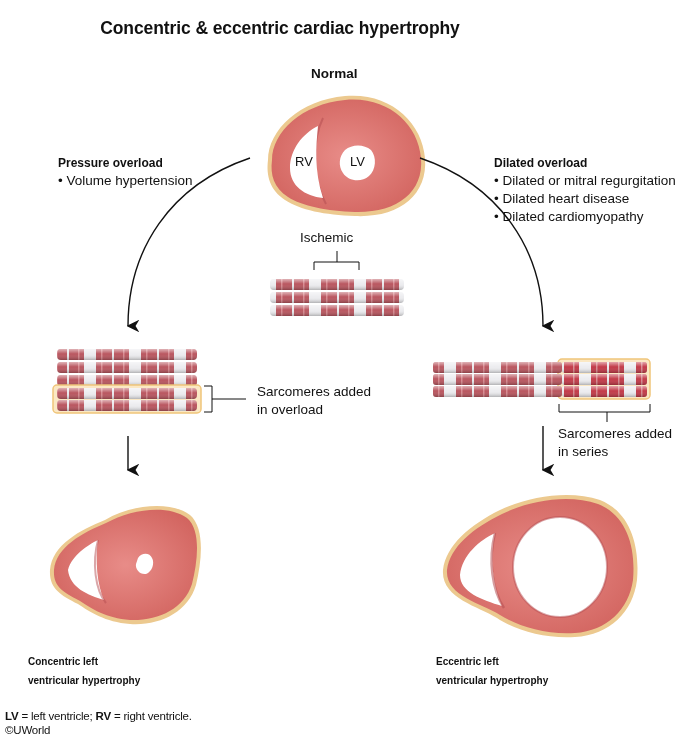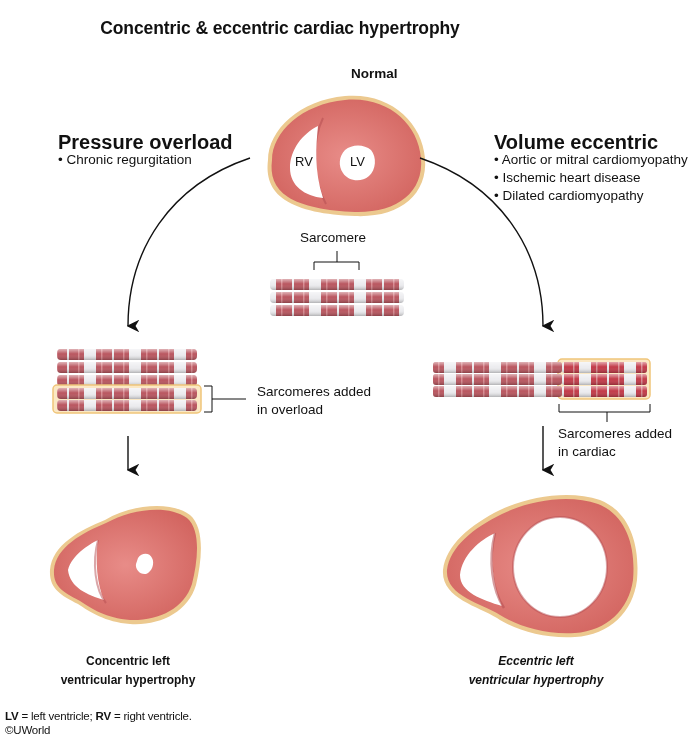--- a/index.html
+++ b/index.html
@@ -1,23 +1,23 @@
 <!DOCTYPE html>
 <html><head>
 <meta charset="utf-8">
 <style>
   html,body{margin:0;padding:0;background:#ffffff;}
   body{width:700px;height:738px;position:relative;overflow:hidden;font-family:"Liberation Sans",sans-serif;color:#111;}
   .abs{position:absolute;}
   .title{left:0;width:560px;top:18px;text-align:center;font-weight:bold;font-size:17.5px;letter-spacing:-0.1px;}
-  .center-lbl{font-weight:bold;font-size:13.5px;margin-left:40px;}
-  .head{font-weight:bold;font-size:20px;line-height:18px;}
+  .center-lbl{font-weight:bold;font-size:13.5px;}
+  .head{font-weight:bold;font-size:12px;line-height:18px;margin-top:21px;}
   .bullet{font-size:13.5px;line-height:18px;}
   .lbl{font-size:13.5px;line-height:18px;}
-  .caption{font-weight:bold;font-size:12px;line-height:19px;text-align:center;}
+  .caption{font-weight:bold;font-size:10px;line-height:19px;}
   .foot{font-size:11.5px;line-height:14px;letter-spacing:-0.2px;text-align:right;}
   svg{position:absolute;left:0;top:0;}
 </style>
 </head>
 <body>
 
 <div class="abs title">Concentric &amp; eccentric cardiac hypertrophy</div>
 
 <div class="abs center-lbl" style="left:311px;top:66px;">Normal</div>
 
@@ -132,47 +132,47 @@
     <path d="M443,570 C446,545 470,525 500,510 C530,496 570,490 600,500 C630,512 640,545 637,580 C633,612 610,635 575,637 C545,639 515,630 497,618 C478,606 441,598 443,570 Z" fill="#ecc98f"></path>
     <path d="M447,570 C450,547 473,528 502,514 C531,500 569,494 598,504 C626,515 636,546 633,580 C629,609 607,631 575,633 C546,635 517,626 500,615 C481,603 445,596 447,570 Z" fill="url(#muscleGrad)"></path>
     <path d="M460,575 C462,555 480,540 495,533 C490,555 492,585 502,606 C482,600 460,592 460,575 Z" fill="#ffffff"></path>
     <path d="M495,533 C488,560 492,590 504,608" stroke="#b54e52" stroke-width="2.5" fill="none" opacity="0.55"></path>
     <ellipse cx="560" cy="567" rx="47" ry="50" fill="#ffffff" stroke="#b54e52" stroke-width="2" stroke-opacity="0.5"></ellipse>
   </g>
 </svg>
 
 <div class="abs" style="left:58px;top:133px;">
   <div class="head">Pressure overload</div>
-  <div class="bullet">• Chronic regurgitation</div>
+  <div class="bullet">• Volume hypertension</div>
 </div>
 
 <div class="abs" style="left:494px;top:133px;">
-  <div class="head">Volume eccentric</div>
-  <div class="bullet">• Aortic or mitral cardiomyopathy</div>
-  <div class="bullet">• Ischemic heart disease</div>
+  <div class="head">Dilated overload</div>
+  <div class="bullet">• Dilated or mitral regurgitation</div>
+  <div class="bullet">• Dilated heart disease</div>
   <div class="bullet">• Dilated cardiomyopathy</div>
 </div>
 
-<div class="abs lbl" style="left:300px;top:229px;">Sarcomere</div>
+<div class="abs lbl" style="left:300px;top:229px;">Ischemic</div>
 
 <div class="abs" style="left:257px;top:383px;">
   <div class="lbl">Sarcomeres added</div>
   <div class="lbl">in overload</div>
 </div>
 
 <div class="abs" style="left:558px;top:425px;">
   <div class="lbl">Sarcomeres added</div>
-  <div class="lbl">in cardiac</div>
+  <div class="lbl">in series</div>
 </div>
 
 <div class="abs caption" style="left:28px;width:200px;top:652px;">
   <div>Concentric left</div>
   <div>ventricular hypertrophy</div>
 </div>
-<div class="abs caption" style="left:436px;width:200px;top:652px;font-style:italic;">
+<div class="abs caption" style="left:436px;width:200px;top:652px;">
   <div>Eccentric left</div>
   <div>ventricular hypertrophy</div>
 </div>
 
 <div class="abs foot" style="left:5px;top:709px;">
   <b>LV</b><span> = left ventricle; </span><b>RV</b><span> = right ventricle.</span>
 </div>
 <div class="abs foot" style="left:5px;top:723px;">©UWorld</div>
 
 </body></html>

